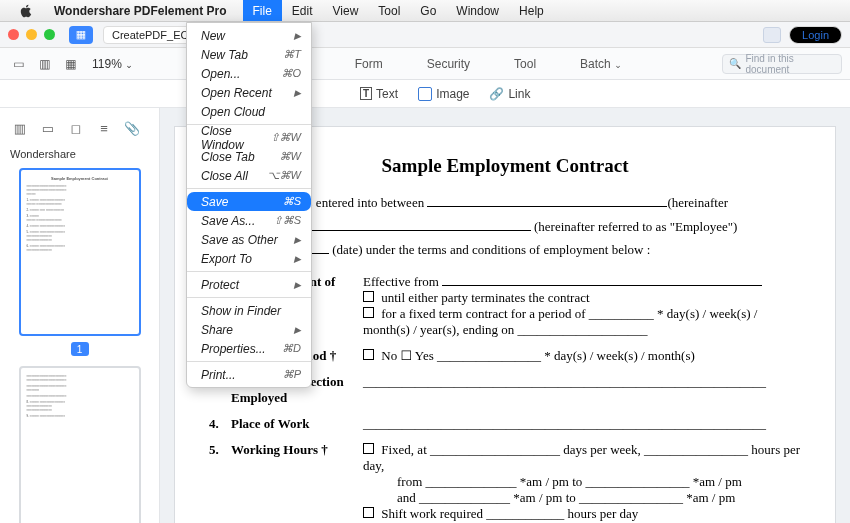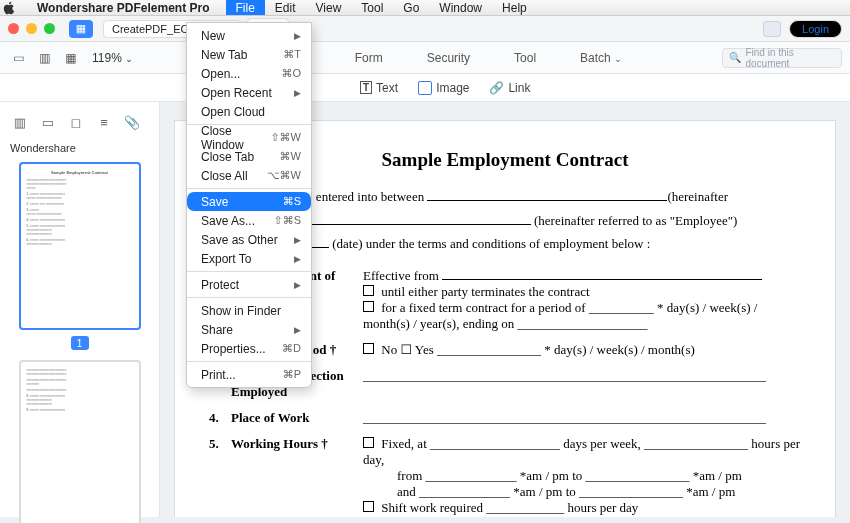--- a/index.html
+++ b/index.html
@@ -1,17 +1,17 @@
 <!DOCTYPE html>
 <html><head>
 <meta charset="utf-8">
 <style>
 * { margin: 0; padding: 0; box-sizing: border-box; }
 body { font-family: -apple-system, "Segoe UI", Arial, sans-serif; font-size: 13px; color: #222; background: #eef1f4; width: 850px; height: 523px; overflow: hidden; position: relative; }
-.menubar { height: 16px; background: linear-gradient(#f9f9f9,#e9e9e9); border-bottom: 1px solid #ccc; display: flex; align-items: center; padding-left: 3px; font-size: 12px; }
+.menubar { height: 22px; background: linear-gradient(#f9f9f9,#e9e9e9); border-bottom: 1px solid #ccc; display: flex; align-items: center; padding-left: 20px; font-size: 12px; }
 .menubar .apple { width: 14px; margin-right: 10px; }
 .menubar .item { padding: 0 10px; height: 100%; display: flex; align-items: center; }
 .menubar .item.active { background: #1a7bff; color: #fff; }
 .menubar .apptitle { font-weight: 600; margin-right: 6px; }
 .winhdr { height: 26px; background: #f4f5f7; display: flex; align-items: center; padding: 0 8px; border-bottom: 1px solid #ddd; }
 .traffic { display: flex; gap: 7px; margin-right: 14px; }
 .traffic span { width: 11px; height: 11px; border-radius: 50%; display: inline-block; }
 .dot-r { background: #ff5f57; } .dot-y { background: #febc2e; } .dot-g { background: #28c840; }
 .brand { width: 24px; height: 18px; background: #3a86ff; border-radius: 4px; display: flex; align-items: center; justify-content: center; color: #fff; font-size: 11px; margin-right: 10px; }
 .tab { background: #fff; border: 1px solid #ddd; border-radius: 4px; padding: 2px 8px; font-size: 11px; display: flex; align-items: center; gap: 6px; margin-right: 6px; }
@@ -43,21 +43,21 @@
 .page h1 { text-align: center; font-size: 19px; font-weight: bold; margin-bottom: 16px; }
 .page p { margin-bottom: 4px; line-height: 1.5; }
 .blank { display: inline-block; border-bottom: 1px solid #000; }
 .page ol { list-style: none; margin-top: 14px; }
 .page ol li { display: flex; margin-bottom: 10px; }
 .num { width: 22px; font-weight: bold; }
 .lbl { width: 132px; font-weight: bold; }
 .content { flex: 1; }
 .cbx { display: inline-block; width: 11px; height: 11px; border: 1px solid #000; margin-right: 4px; }
 .page .indent { padding-left: 34px; }
-.filemenu { position: absolute; top: 22px; left: 186px; width: 126px; background: #fff; border: 1px solid #c9c9c9; border-radius: 0 0 6px 6px; box-shadow: 2px 4px 12px rgba(0,0,0,0.2); font-size: 12px; padding: 3px 0; z-index: 100; }
+.filemenu { position: absolute; top: 22px; left: 186px; width: 126px; background: #fff; border: 1px solid #c9c9c9; border-radius: 0 0 6px 6px; box-shadow: 2px 4px 12px rgba(0,0,0,0.2); font-size: 12px; padding: 3px 0; z-index: 100; font-style: italic; }
 .filemenu .mi { display: flex; align-items: center; justify-content: space-between; padding: 2px 10px 2px 14px; height: 19px; }
 .filemenu .mi.sel { background: #1a7bff; color: #fff; border-radius: 7px; }
 .filemenu .sep { height: 1px; background: #dcdcdc; margin: 3px 0; }
 .filemenu .sc { font-size: 11px; color: #666; }
 .filemenu .sel .sc { color: #fff; }
 .arrow { font-size: 9px; color: #666; }
 svg { display: block; }
 </style>
 </head>
 <body>

